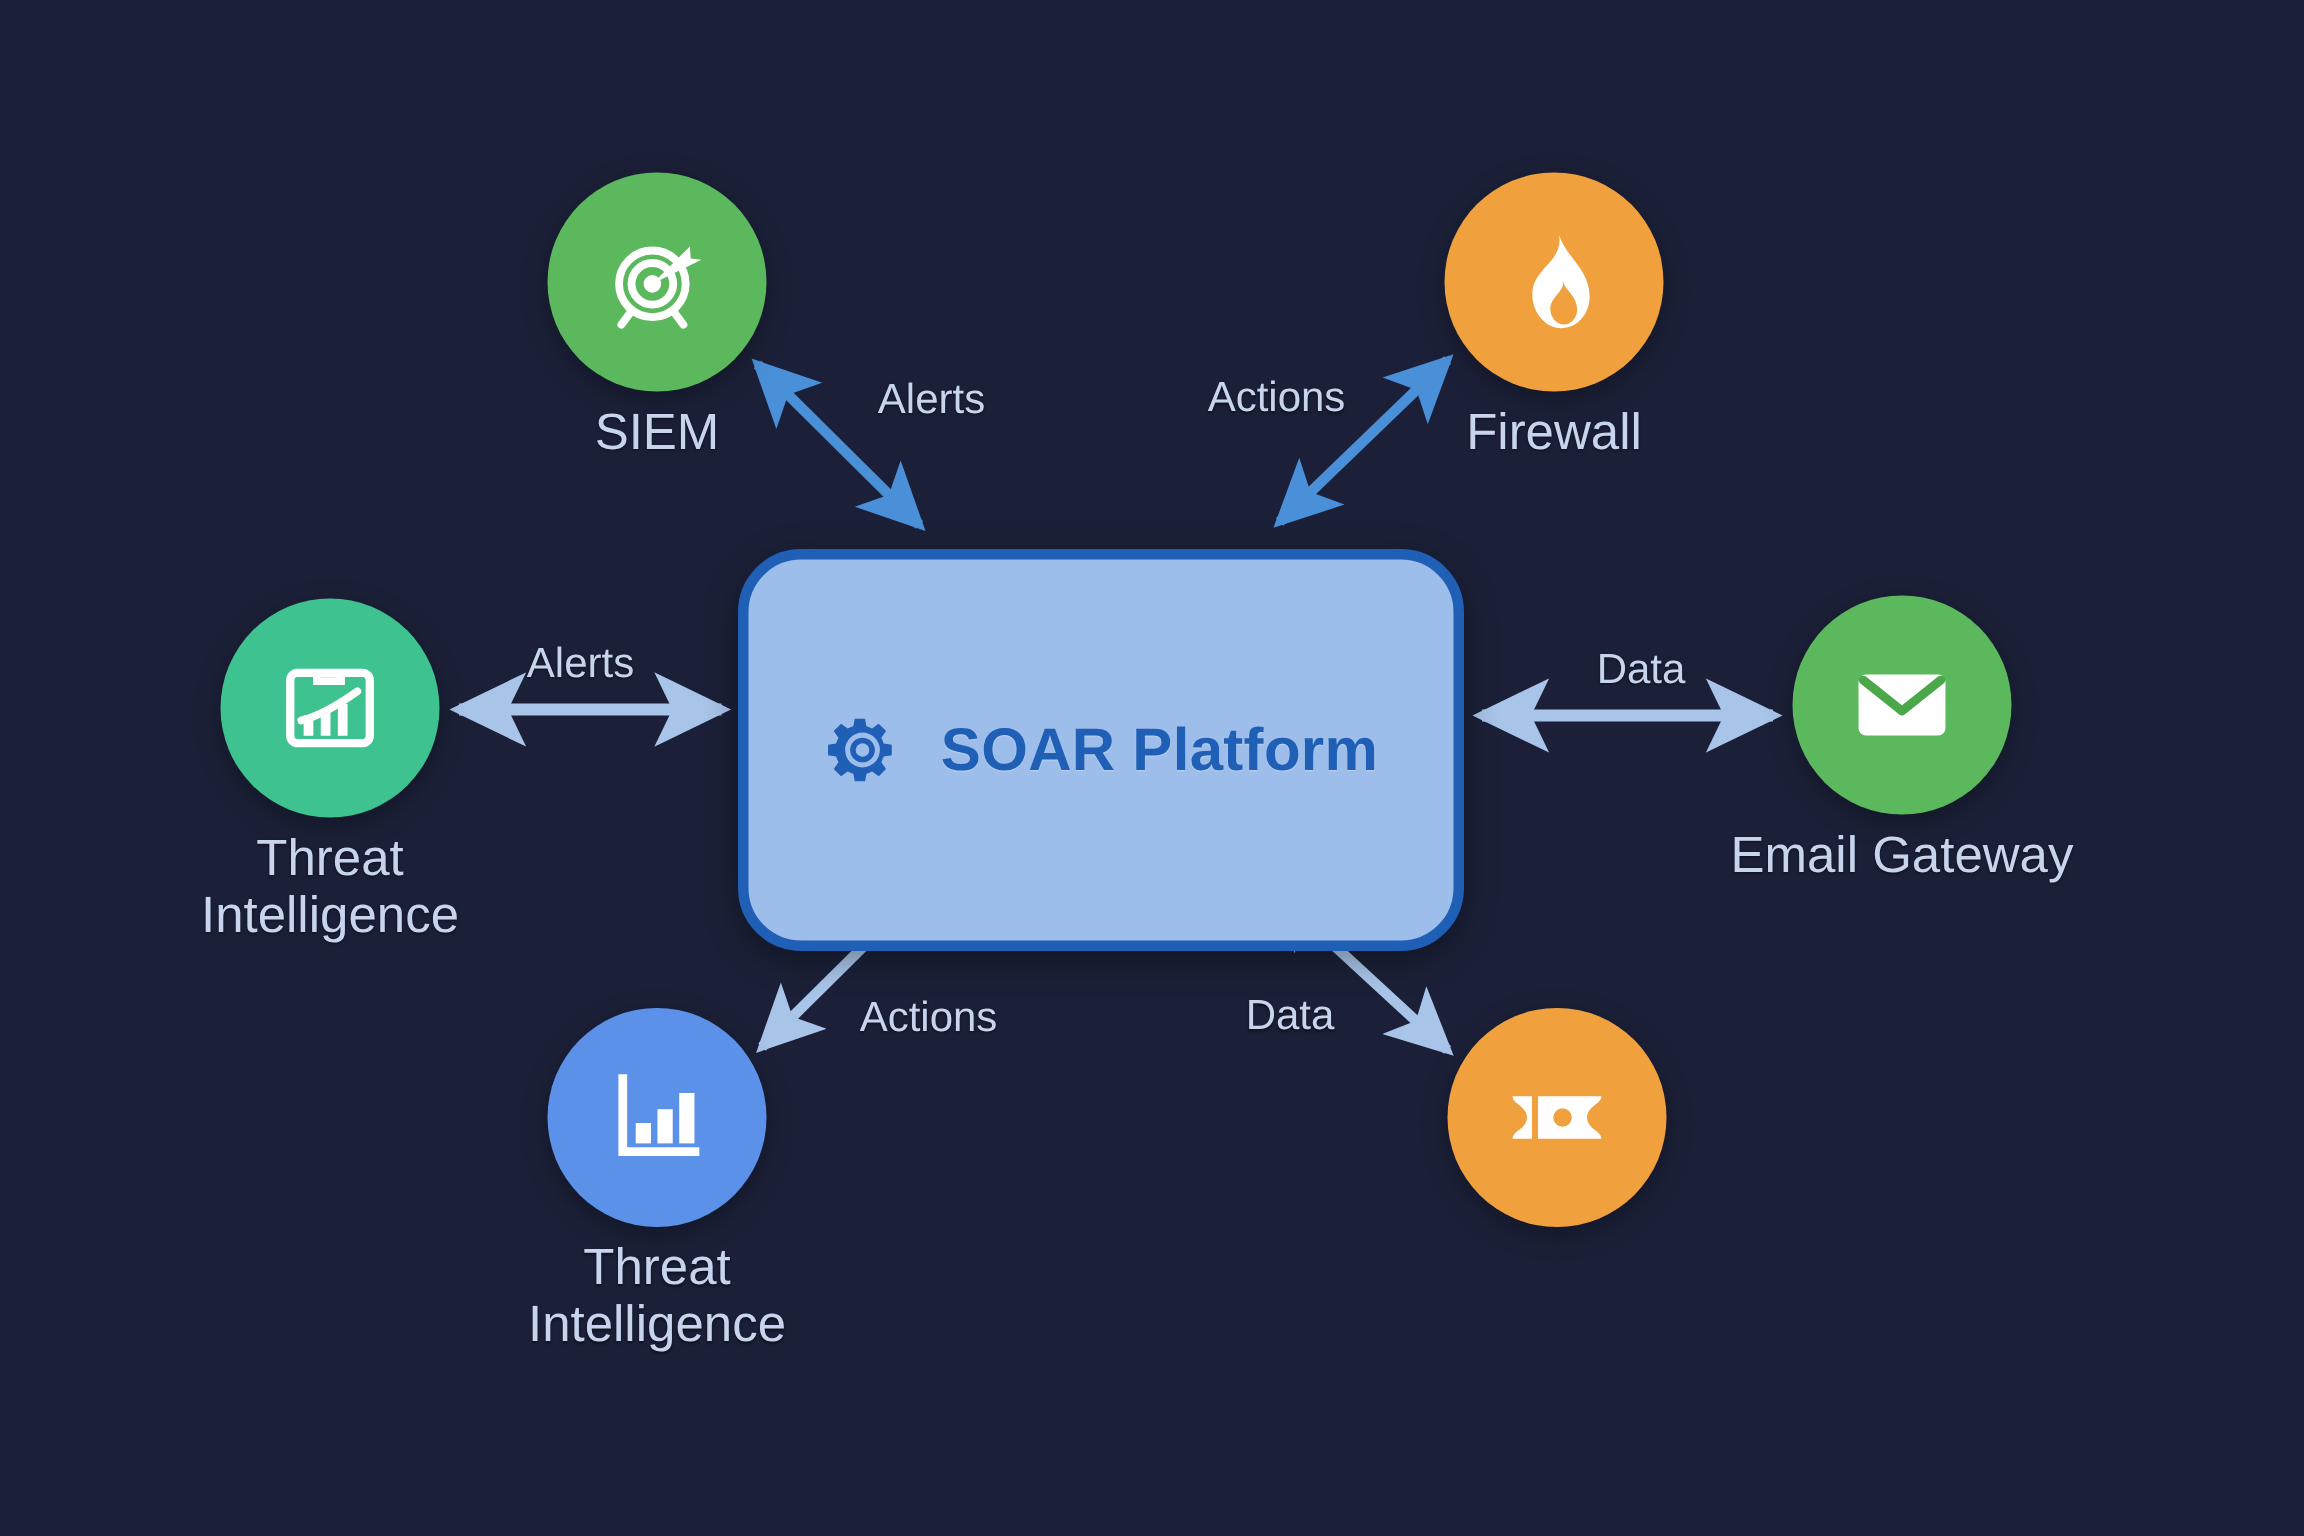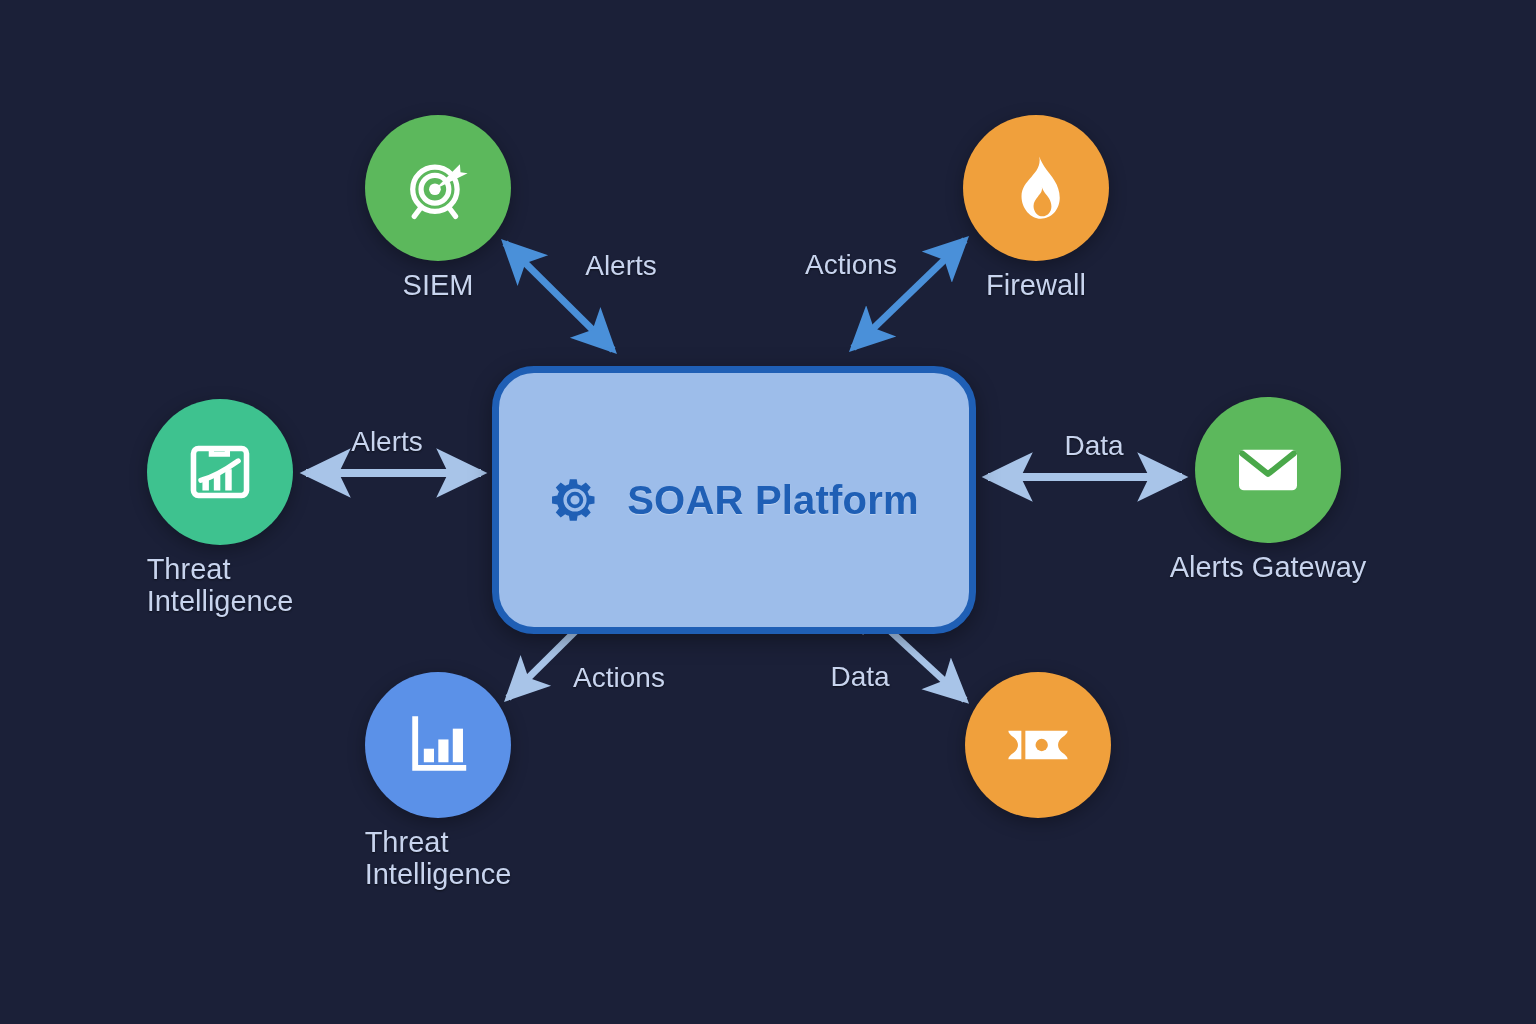--- a/index.html
+++ b/index.html
@@ -69,22 +69,23 @@
     border-radius: 50%;
     display: flex;
     align-items: center;
     justify-content: center;
     flex: none;
     box-shadow: 0 5px 18px rgba(0,0,0,0.30);
   }
   .node-circle svg { width: 74px; height: 74px; display: block; }
   .node-label {
     margin-top: 8px;
-    font-size: 29px;
+    font-size: 34px;
     color: #c8d4ee;
+    text-align: center;
     line-height: 1.12;
     white-space: pre-line;
     text-shadow: 0 1px 2px rgba(0,0,0,0.55);
   }
   
   #node-siem          { left: 438px; top: 115px; }
   #node-firewall      { left: 1036px; top: 115px; }
   #node-threat-intel-left  { left: 220px; top: 399px; }
   #node-email-gateway { left: 1268px; top: 397px; }
   #node-threat-intel-bottom{ left: 438px; top: 672px; }
@@ -190,21 +191,21 @@
 Intelligence</div>
   </div>
 
   <div class="node" id="node-email-gateway">
     <div class="node-circle" style="background:#5cb85c">
       <svg viewBox="0 0 24 24">
         <rect x="2.6" y="5.4" width="18.8" height="13.2" rx="1.6" fill="#ffffff"></rect>
         <path d="M3.6 6.6 L12 13.3 L20.4 6.6" fill="none" stroke="#4aa84a" stroke-width="1.9" stroke-linecap="round" stroke-linejoin="round"></path>
       </svg>
     </div>
-    <div class="node-label">Alerts Gateway</div>
+    <div class="node-label">Email Gateway</div>
   </div>
 
   <div class="node" id="node-threat-intel-bottom">
     <div class="node-circle" style="background:#5b91e8">
       <svg viewBox="0 0 24 24">
         <path d="M4.6 3.6 L4.6 19.4 L20.2 19.4" fill="none" stroke="#ffffff" stroke-width="1.9" stroke-linecap="square"></path>
         <g fill="#ffffff">
           <rect x="7.4" y="13.2" width="3.3" height="4.4"></rect>
           <rect x="12.1" y="10.2" width="3.3" height="7.4"></rect>
           <rect x="16.8" y="6.7" width="3.3" height="10.9"></rect>

